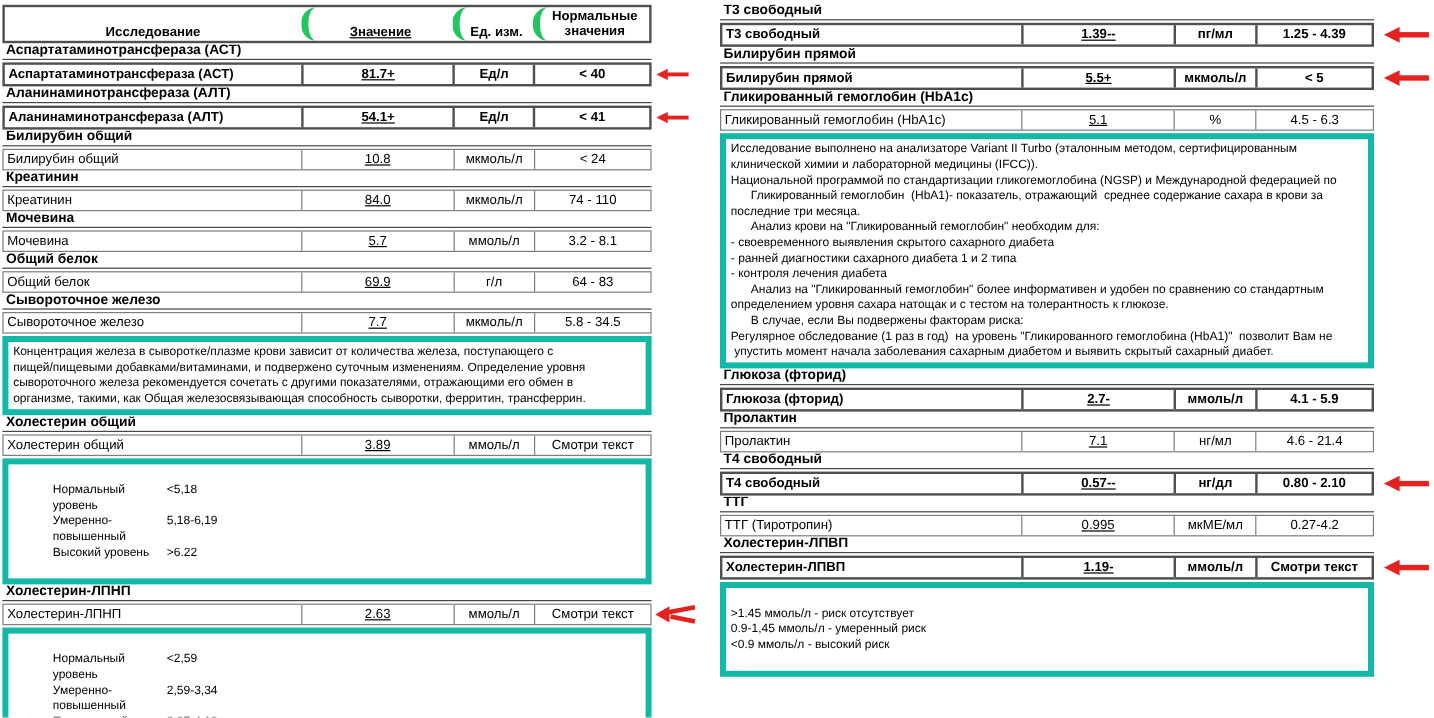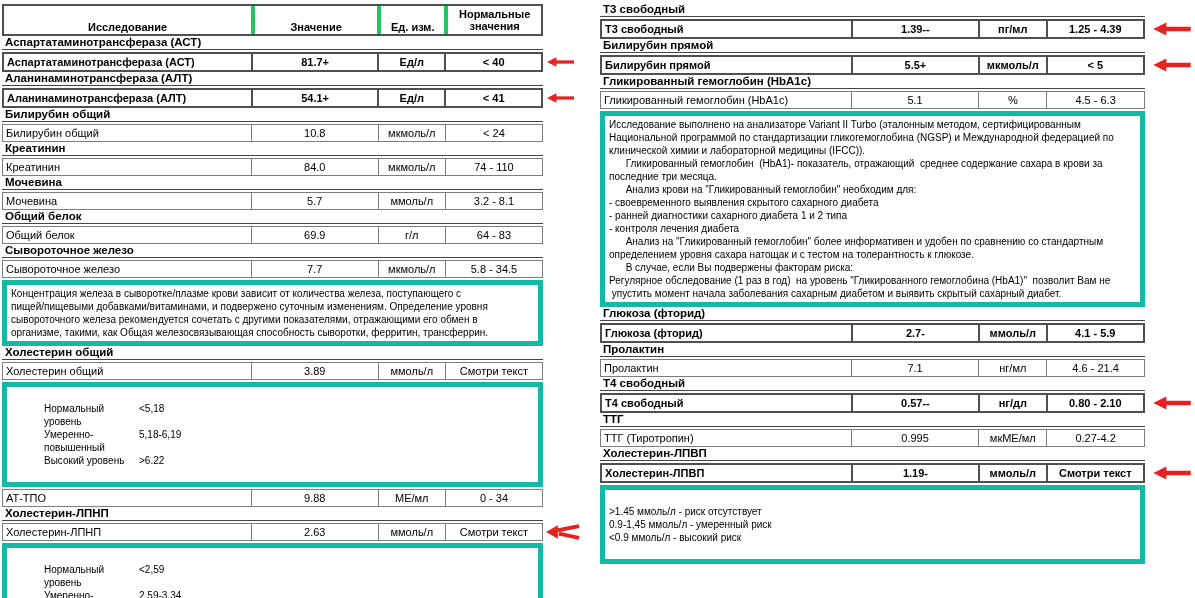--- a/index.html
+++ b/index.html
@@ -13,25 +13,25 @@
   .page { display:flex; padding:4px 0 0 2px; }
   .col { position:relative; flex:none; }
   .col-left  { width:541px; margin-right:57px; }
   .col-right { width:545px; }
 
   
   .header-box { display:flex; height:32px; border:2px solid #4f4f51; font-weight:bold; }
   .header-cell { display:flex; align-items:flex-end; justify-content:center;
                  text-align:center; padding:1px 2px; line-height:12px; }
   .header-cell.c-normal { align-items:center; }
-  .header-cell + .header-cell { border-left:4px solid #22c55e; }
+  .header-cell + .header-cell { border-left:6px solid #22c55e;border-radius:13px; }
 
   
   .c-name   { width:46%; }
-  .c-value  { width:23.5%; }
+  .c-value  { width:23.5%;text-decoration:underline; }
   .c-unit   { width:12.5%; }
   .c-normal { width:18%; }
 
   .section-title { margin-top:1px; font-weight:bold; font-size:11.5px; line-height:11.5px;
                    padding:0 3px 0.5px 3px; border-bottom:1.5px solid #454547;
                    white-space:nowrap; overflow:hidden; }
   .col-right .section:first-child .section-title { margin-top:0; }
 
   .row-box { position:relative; display:flex; margin-top:2px; height:18px;
              border:1px solid #7d7d7f; background:#fff; }
@@ -166,26 +166,20 @@
             <span class="pair-value">5,18-6,19</span>
           </div>
           <div class="pair-row">
             <span class="pair-label">Высокий уровень</span>
             <span class="pair-value">&gt;6.22</span>
           </div>
           <div class="blank-line"></div>
         </div>
       </div>
       <div class="section">
-        <div class="row-box">
-          <div class="cell c-name">АТ-ТПО</div>
-          <div class="cell c-value">9.88</div>
-          <div class="cell c-unit">МЕ/мл</div>
-          <div class="cell c-normal">0 - 34</div>
-        </div>
       </div>
       <div class="section">
         <div class="section-title">Холестерин-ЛПНП</div>
         <div class="row-box">
           <div class="cell c-name">Холестерин-ЛПНП</div>
           <div class="cell c-value">2.63</div>
           <div class="cell c-unit">ммоль/л</div>
           <div class="cell c-normal">Смотри текст</div>
           <span class="arrow arrow-double">
             <svg viewBox="0 0 40 24">
@@ -250,22 +244,22 @@
       <div class="section">
         <div class="section-title">Гликированный гемоглобин (HbA1c)</div>
         <div class="row-box">
           <div class="cell c-name">Гликированный гемоглобин (HbA1c)</div>
           <div class="cell c-value">5.1</div>
           <div class="cell c-unit">%</div>
           <div class="cell c-normal">4.5 - 6.3</div>
         </div>
         <div class="note-box">
           <div class="note-line">Исследование выполнено на анализаторе Variant II Turbo (эталонным методом, сертифицированным</div>
+          <div class="note-line">клинической химии и лабораторной медицины (IFCC)).</div>
           <div class="note-line">Национальной программой по стандартизации гликогемоглобина (NGSP) и Международной федерацией по</div>
-          <div class="note-line">клинической химии и лабораторной медицины (IFCC)).</div>
           <div class="note-line">      Гликированный гемоглобин  (HbA1)- показатель, отражающий  среднее содержание сахара в крови за</div>
           <div class="note-line">последние три месяца.</div>
           <div class="note-line">      Анализ крови на "Гликированный гемоглобин" необходим для:</div>
           <div class="note-line">- своевременного выявления скрытого сахарного диабета</div>
           <div class="note-line">- ранней диагностики сахарного диабета 1 и 2 типа</div>
           <div class="note-line">- контроля лечения диабета</div>
           <div class="note-line">      Анализ на "Гликированный гемоглобин" более информативен и удобен по сравнению со стандартным</div>
           <div class="note-line">определением уровня сахара натощак и с тестом на толерантность к глюкозе.</div>
           <div class="note-line">      В случае, если Вы подвержены факторам риска:</div>
           <div class="note-line">Регулярное обследование (1 раз в год)  на уровень "Гликированного гемоглобина (HbA1)"  позволит Вам не</div>

